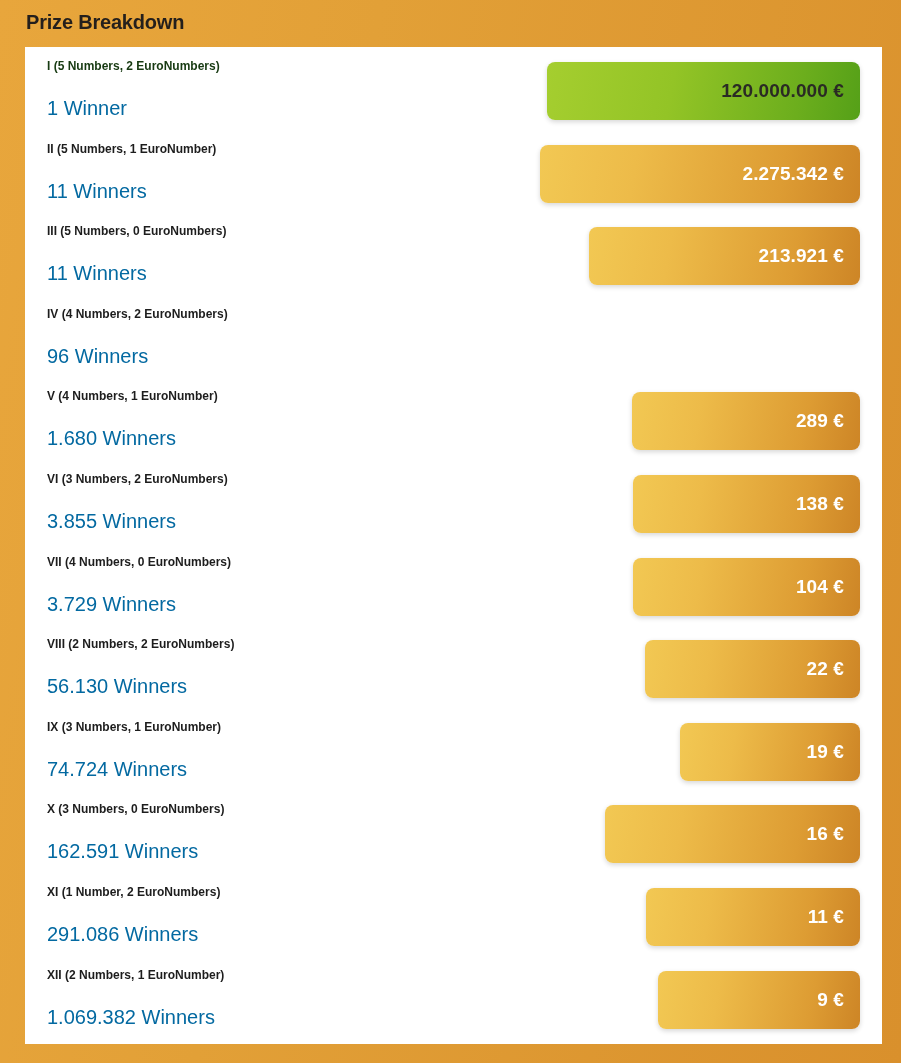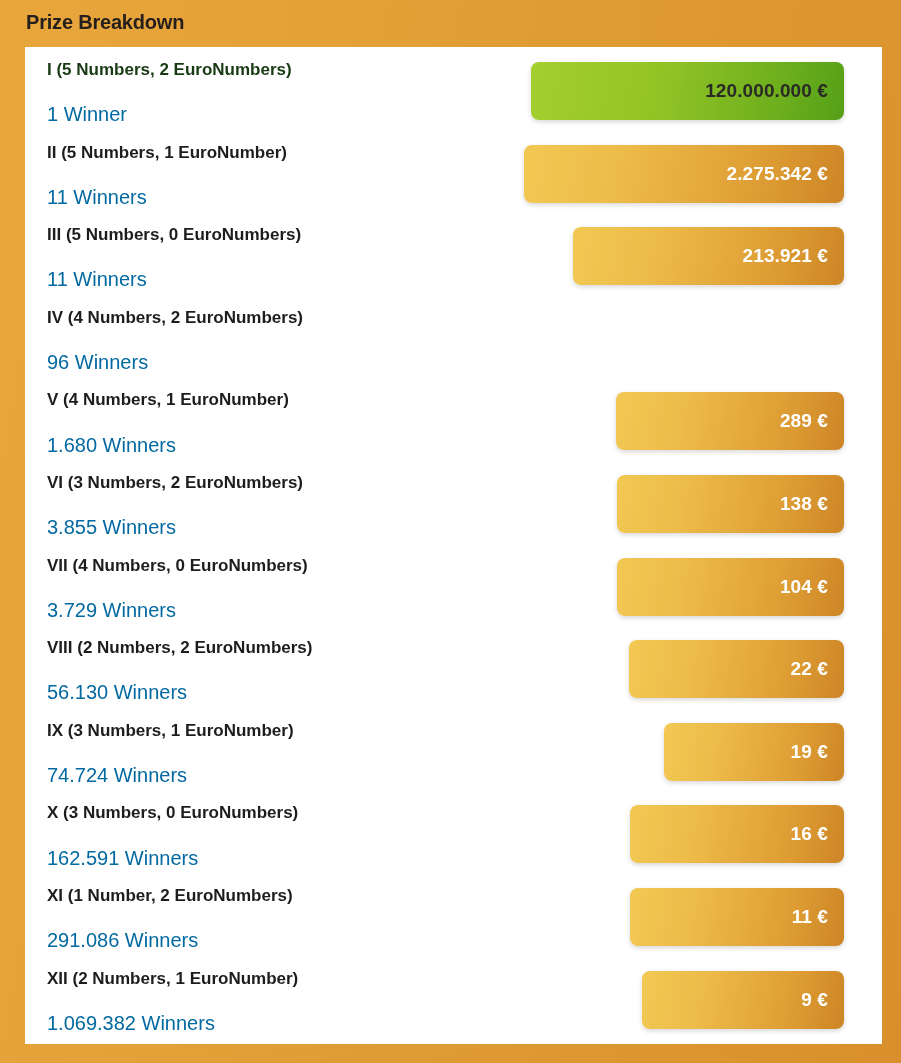--- a/index.html
+++ b/index.html
@@ -70,21 +70,21 @@
   }
 
   .prize-labels {
     position: absolute;
     left: 22px;
     top: 0;
     width: 470px;
   }
 
   .tier-label {
-    font-size: 17px;
+    font-size: 12px;
     font-weight: bold;
     color: #1d1d1d;
     line-height: 1.25;
     white-space: nowrap;
   }
 
   .tier-label.jackpot {
     color: #173a12;
   }
 
@@ -92,21 +92,21 @@
     font-size: 20px;
     color: #0369a1;
     line-height: 1.45;
     margin-top: 20px;
     white-space: nowrap;
   }
 
   
   .bar-track {
     position: absolute;
-    right: 38px;
+    right: 22px;
     top: 3px;
     height: 58px;
   }
 
   .bar {
     height: 58px;
     border-radius: 8px;
     display: flex;
     align-items: center;
     justify-content: flex-end;
@@ -235,21 +235,21 @@
               <div class="bar-value">19 €</div>
             </div>
           </div>
         </div>
         <div class="prize-row" style="top: 755.4px;">
           <div class="prize-labels">
             <div class="tier-label">X (3 Numbers, 0 EuroNumbers)</div>
             <div class="winners-label">162.591 Winners</div>
           </div>
           <div class="bar-track">
-            <div class="bar" style="width: 214px;">
+            <div class="bar" style="width: 255px;">
               <div class="bar-value">16 €</div>
             </div>
           </div>
         </div>
         <div class="prize-row" style="top: 838px;">
           <div class="prize-labels">
             <div class="tier-label">XI (1 Number, 2 EuroNumbers)</div>
             <div class="winners-label">291.086 Winners</div>
           </div>
           <div class="bar-track">

